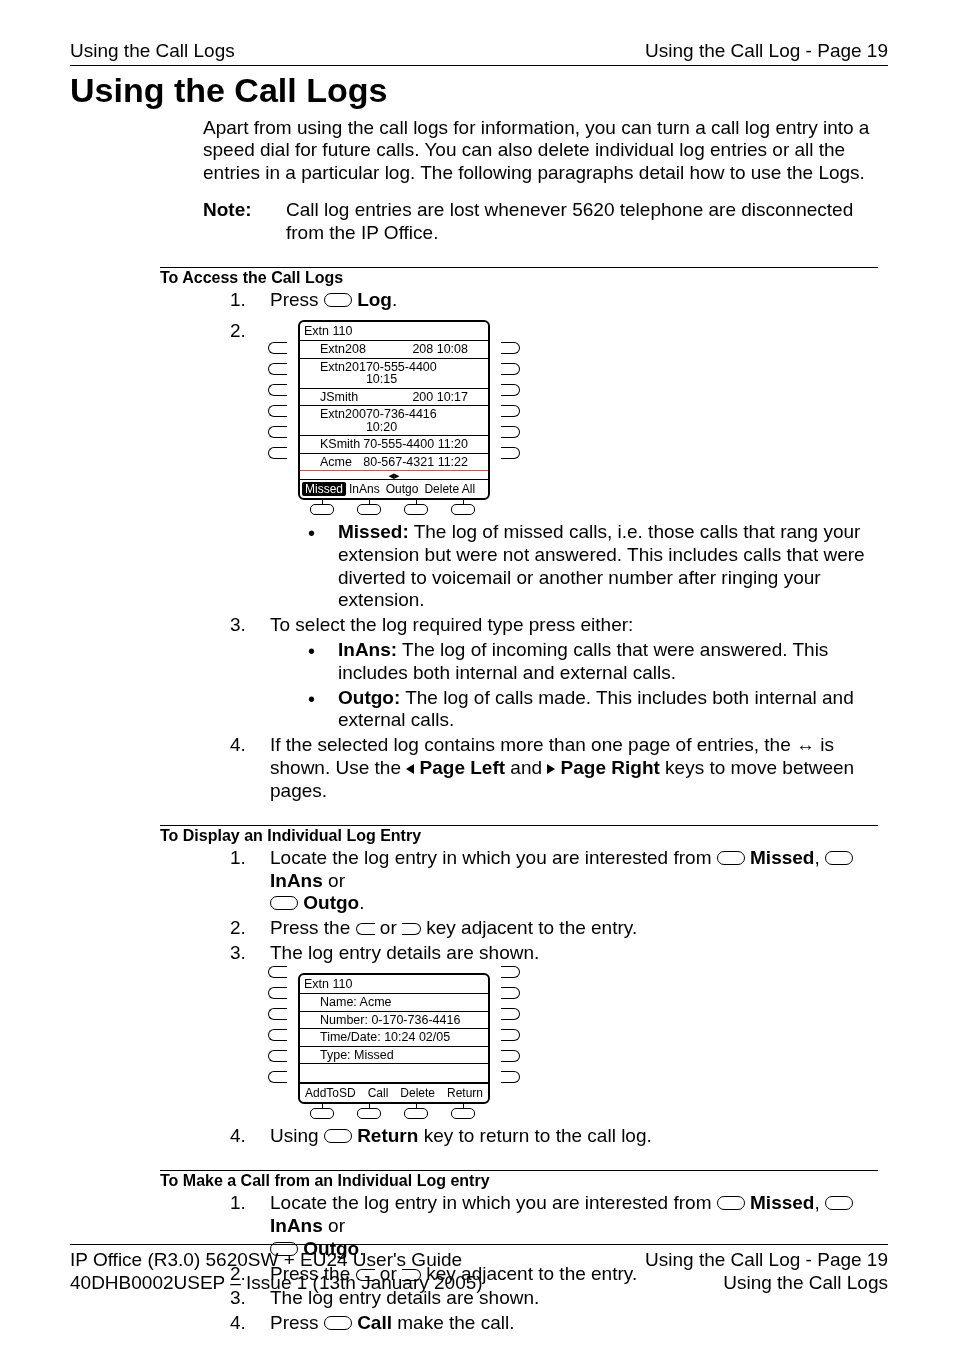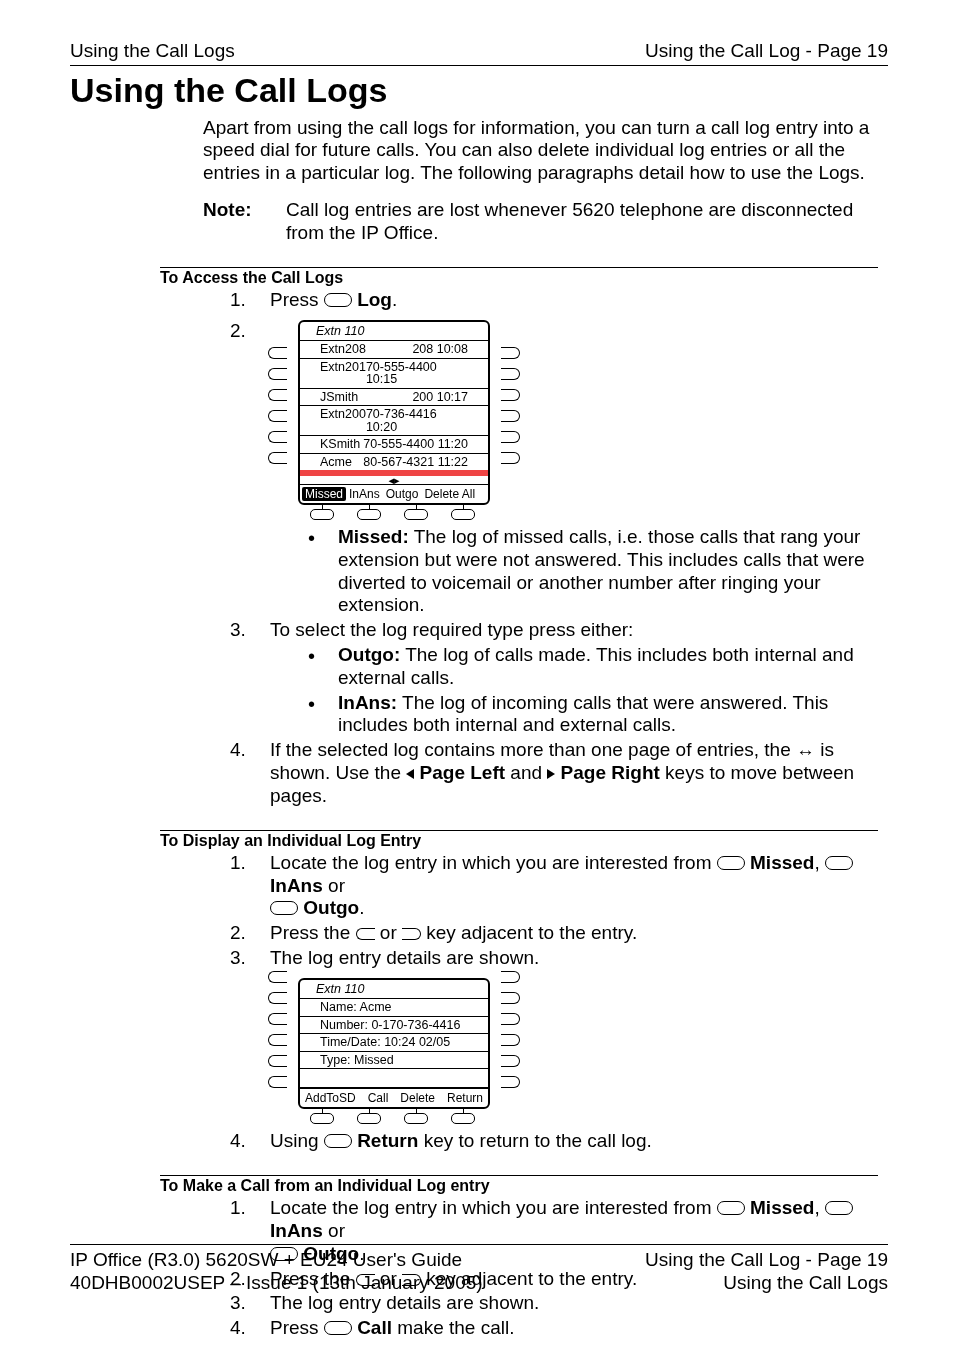--- a/index.html
+++ b/index.html
@@ -152,24 +152,23 @@
   .phone-screen {
     border: 2px solid #000;
     border-radius: 6px;
     width: 188px;
     font-family: Arial, sans-serif;
     font-size: 12.5px;
     line-height: 1.0;
     overflow: hidden;
   }
   .phone-screen .headrow {
-    padding: 3px 16px;
+    padding: 3px 4px;
     border-bottom: 1px solid #000;
     font-weight: normal;
-    font-style: italic;
   }
   .phone-screen .cellrow {
     display:flex; justify-content:space-between;
     padding: 2px 20px;
     border-bottom: 1px solid #000;
   }
   .phone-screen .cellrow:last-child { border-bottom:none;}
   .phone-screen .softrow {
     display:flex; padding: 2px 2px;
     font-size:12px;
@@ -254,21 +253,21 @@
                   <span>200 10:17</span>
                 </div>
               <div class="cellrow">
                   <span>Extn200</span>
                   <span>70-736-4416 10:20</span>
                 </div>
               <div class="cellrow">
                   <span>KSmith</span>
                   <span>70-555-4400 11:20</span>
                 </div>
-              <div class="cellrow" style="border-bottom:6px solid #ef4444; position:relative;">
+              <div class="cellrow" style="border-bottom:1px solid #ef4444; position:relative;">
                 <span>Acme</span>
                   <span>80-567-4321 11:22</span>
               </div>
               <div style="text-align:center;font-size:11px;line-height:8px;">◂▸</div>
               <div class="softrow">
                 <span class="sel">Missed</span>
                 <span>InAns</span>
                 <span>Outgo</span>
                 <span>Delete All</span>
               </div>
@@ -305,24 +304,24 @@
         <ul class="bullets">
           <li>
             <b>Missed:</b><span> The log of missed calls, i.e. those calls that rang your extension but were not answered. This includes calls that were diverted to voicemail or another number after ringing your extension.</span>
           </li>
         </ul>
       </li>
       <li><span class="num">3.</span>
         <span>To select the log required type press either:</span>
         <ul class="bullets">
           <li>
-            <b>Outgo:</b><span> The log of calls made. This includes both internal and external calls.</span>
+            <b>InAns:</b><span> The log of incoming calls that were answered. This includes both internal and external calls.</span>
           </li>
           <li>
-            <b>InAns:</b><span> The log of incoming calls that were answered. This includes both internal and external calls.</span>
+            <b>Outgo:</b><span> The log of calls made. This includes both internal and external calls.</span>
           </li>
         </ul>
       </li>
       <li><span class="num">4.</span>
         <span>
           <span>If the selected log contains more than one page of entries, the </span><span class="dbl-arrow">↔</span><span> is shown. Use the </span><span class="tri-l"></span>
           <b>Page Left</b><span> and </span><span class="tri-r"></span>
           <b>Page Right</b><span> keys to move between pages.</span>
         </span>
       </li>

